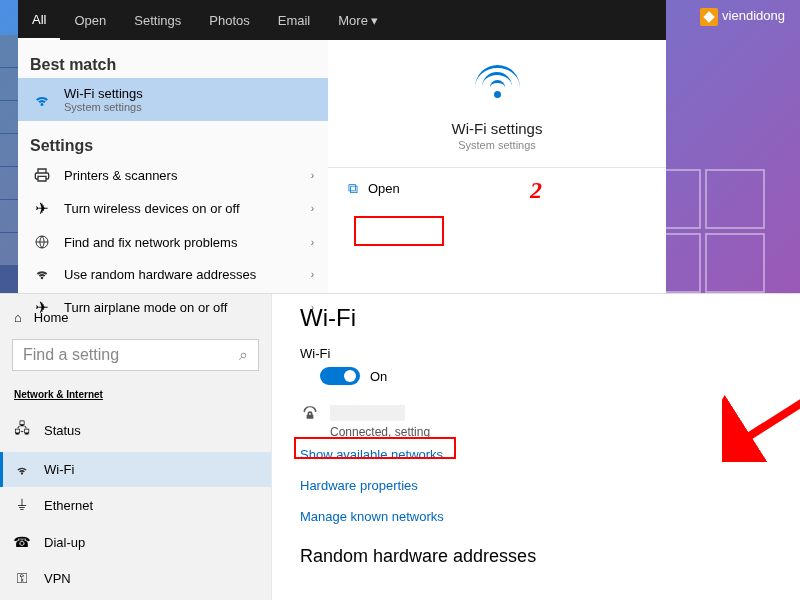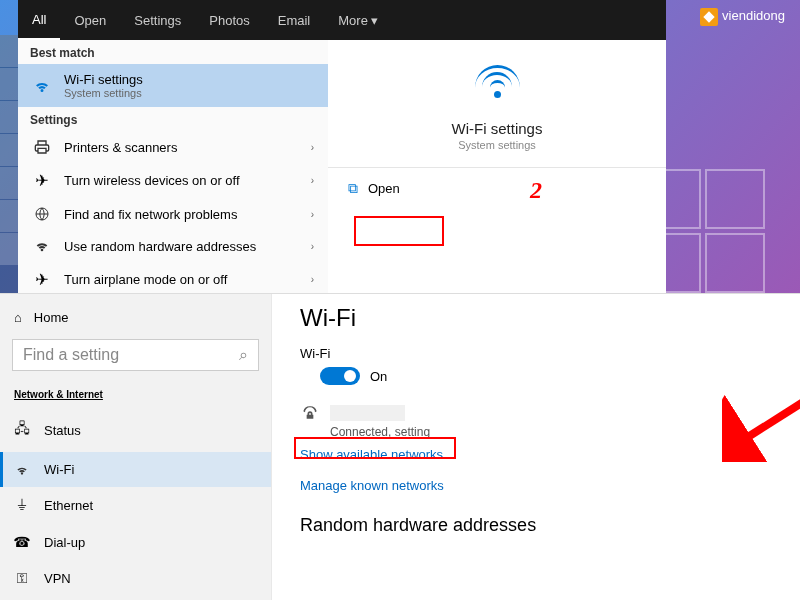--- a/index.html
+++ b/index.html
@@ -21,21 +21,21 @@
     
     
     .search-panel { position: relative; margin-left: 18px; width: 648px; height: 293px; background: #4d7c0f; display: flex; }
     
     .tab-bar { position: absolute; top: 0; left: 0; right: 0; height: 40px; background: #1a1a1a; display: flex; align-items: center; }
     .tab { padding: 0 14px; height: 40px; display: flex; align-items: center; color: #ccc; font-size: 13px; cursor: pointer; }
     .tab.active { color: #fff; border-bottom: 2px solid #fff; }
     .tab-more { display: flex; align-items: center; gap: 3px; }
     
     .left-results { width: 310px; margin-top: 40px; background: #fafafa; }
-    .section-label { font-size: 12px; font-weight: 600; padding: 6px 12px 4px; color: #333; }
+    .section-label { font-size: 16px; font-weight: 600; padding: 16px 12px 4px; color: #333; }
     
     .result-row { display: flex; align-items: center; padding: 8px 14px; gap: 12px; position: relative; cursor: pointer; }
     .result-row.selected { background: #b8d4f0; }
     .result-icon-cell { width: 20px; display: flex; justify-content: center; }
     .result-text { flex: 1; }
     .result-title { font-size: 13px; color: #000; }
     .result-sub { font-size: 11px; color: #666; }
     .result-arrow { font-size: 10px; color: #666; position: absolute; right: 14px; }
     
     .right-detail { flex: 1; margin-top: 40px; background: #fff; display: flex; flex-direction: column; align-items: center; padding-top: 25px; }
@@ -253,20 +253,21 @@
       <span class="lock-wifi">
         <svg width="20" height="20" viewBox="0 0 24 24">
             <path fill="#555" d="M12 4a8 8 0 00-8 6l2 1a6 6 0 0112 0l2-1a8 8 0 00-8-6zM9 14v-1a3 3 0 016 0v1h1v5H8v-5zm2 0h2v-1a1 1 0 00-2 0z"></path>
           </svg>
       </span>
       <div class="network-name-redact"></div>
     </div>
     <div class="network-status">Connected, setting</div>
 
     <a class="link">Show available networks</a>
+    <a class="link">Hardware properties</a>
     <a class="link">Manage known networks</a>
 
     <div class="section-h">Random hardware addresses</div>
 
     <div class="annot-box-show"></div>
     <svg class="annot-arrow" width="110" height="80">
       <defs>
           <marker id="ah" markerWidth="12" markerHeight="12" refX="2" refY="6" orient="auto">
             <path d="M0,0 L0,12 L12,6 z" fill="#ff0000"></path>
           </marker>

